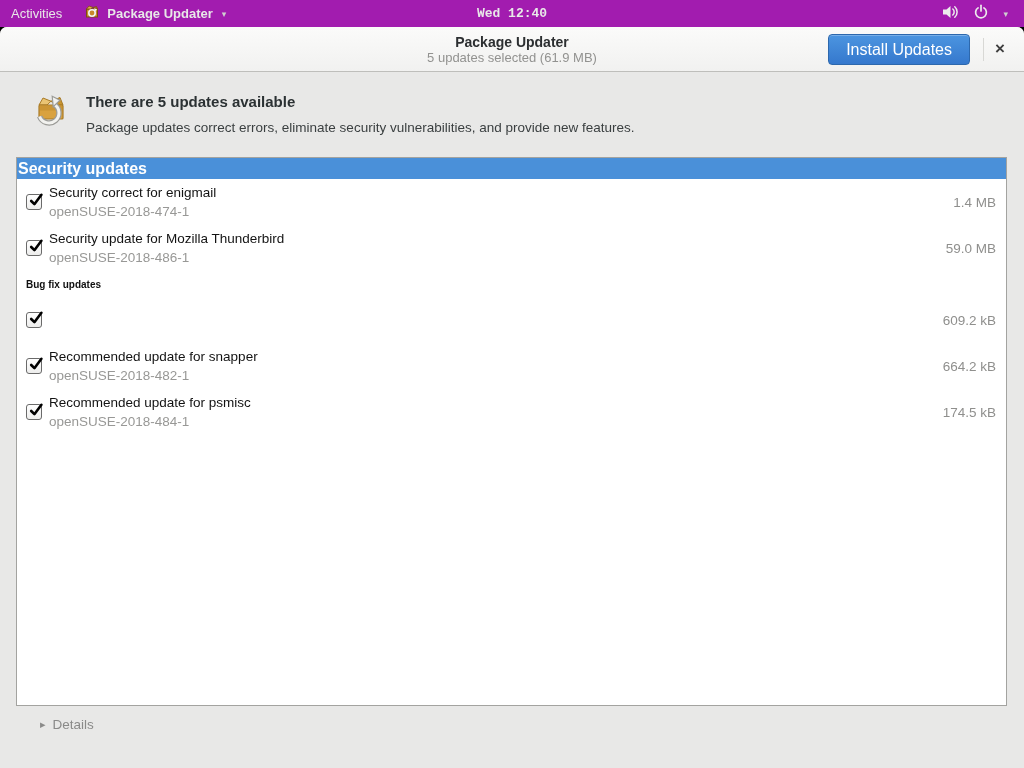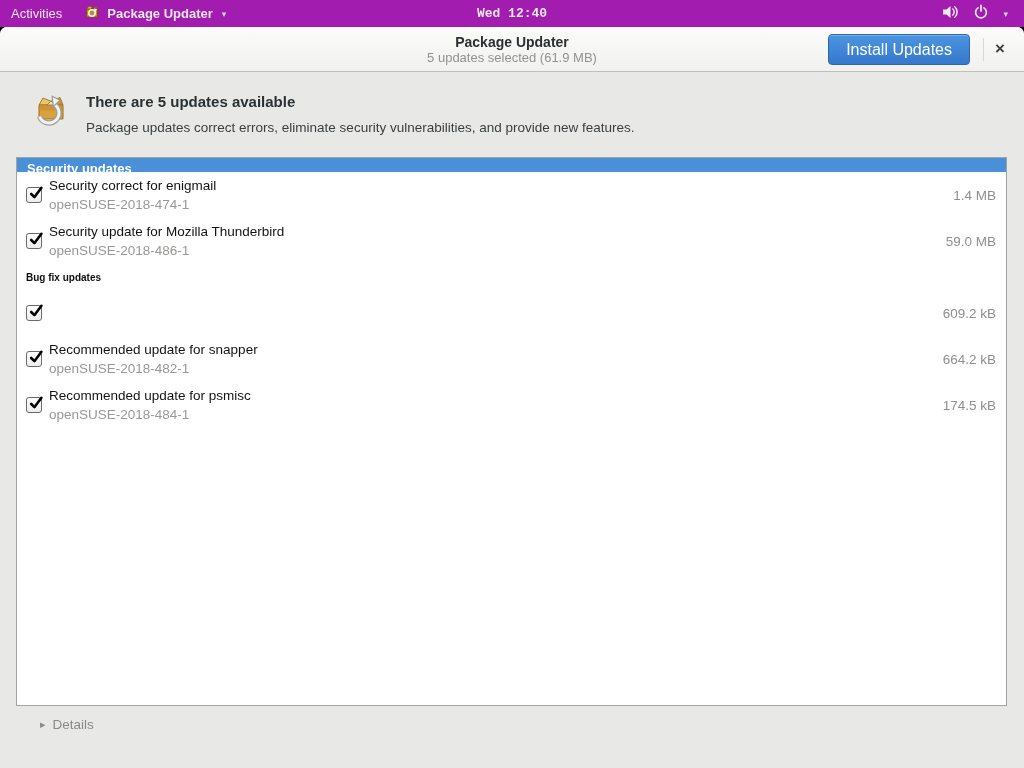--- a/index.html
+++ b/index.html
@@ -39,22 +39,22 @@
   
   .summary { position:absolute; top:63px; left:32px; display:flex; align-items:flex-start; }
   .summary-icon { width:38px; height:38px; margin-top:2px; }
   .summary-text { margin-left:16px; }
   .summary-title { font-size:15px; font-weight:bold; color:#2b3133; margin-top:3px; }
   .summary-desc { font-size:13.5px; color:#3a3f40; margin-top:10px; }
 
   
   .list-frame { position:absolute; left:16px; top:130px; width:991px; height:549px;
                 background:#fff; border:1px solid #a3a3a0; overflow:hidden; }
-  .sect-blue { height:14px; background:#4a90d9; color:#fff; font-size:13px; font-weight:bold;
-               line-height:21px; padding-left:10px; }
+  .sect-blue { height:21px; background:#4a90d9; color:#fff; font-size:16px; font-weight:bold;
+               line-height:21px; padding-left:1px; }
   .sect-plain { height:26px; font-size:10px; font-weight:bold; color:#101010;
                 line-height:28px; padding-left:9px; background:#fff; }
   .row { height:46px; display:flex; align-items:center; padding-left:9px; background:#fff; }
   .checkbox { position:relative; width:16px; height:16px; border:1px solid #6a6a6a; border-radius:3px;
               background:linear-gradient(#ffffff,#ededec); flex:0 0 auto; cursor:pointer; }
   .checkbox svg { position:absolute; left:1px; top:-3px; overflow:visible; }
   .row-text { margin-left:7px; }
   .row-title { font-size:13.5px; color:#131313; line-height:19px; }
   .row-sub { font-size:13.5px; color:#989896; line-height:19px; }
   .row-size { margin-left:auto; margin-right:10px; font-size:13.5px; color:#8f8f8d; }

